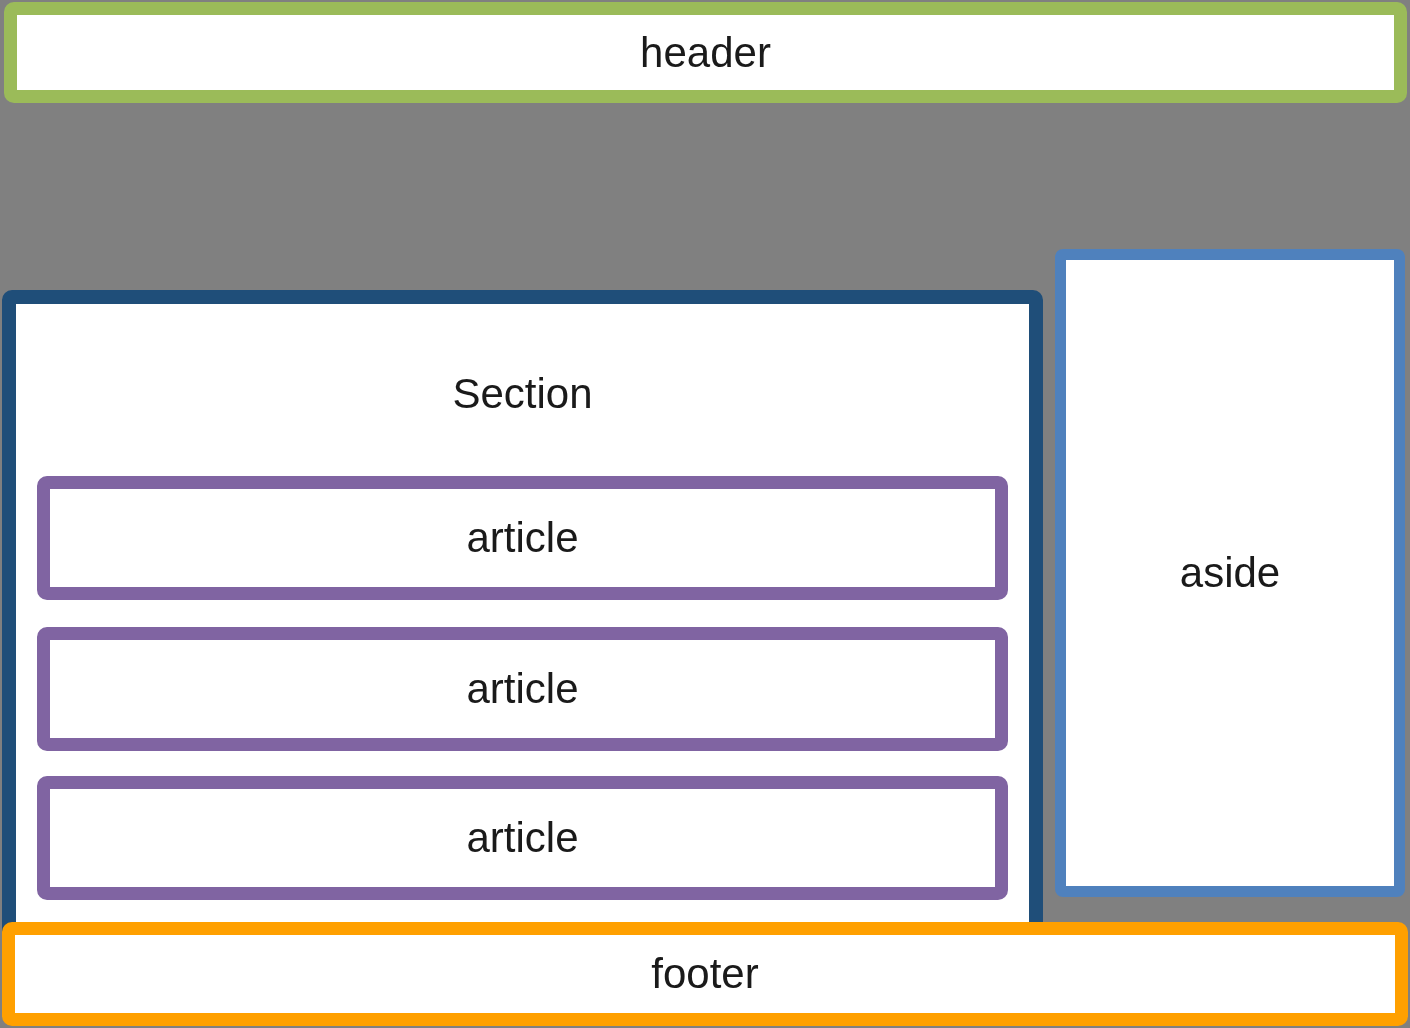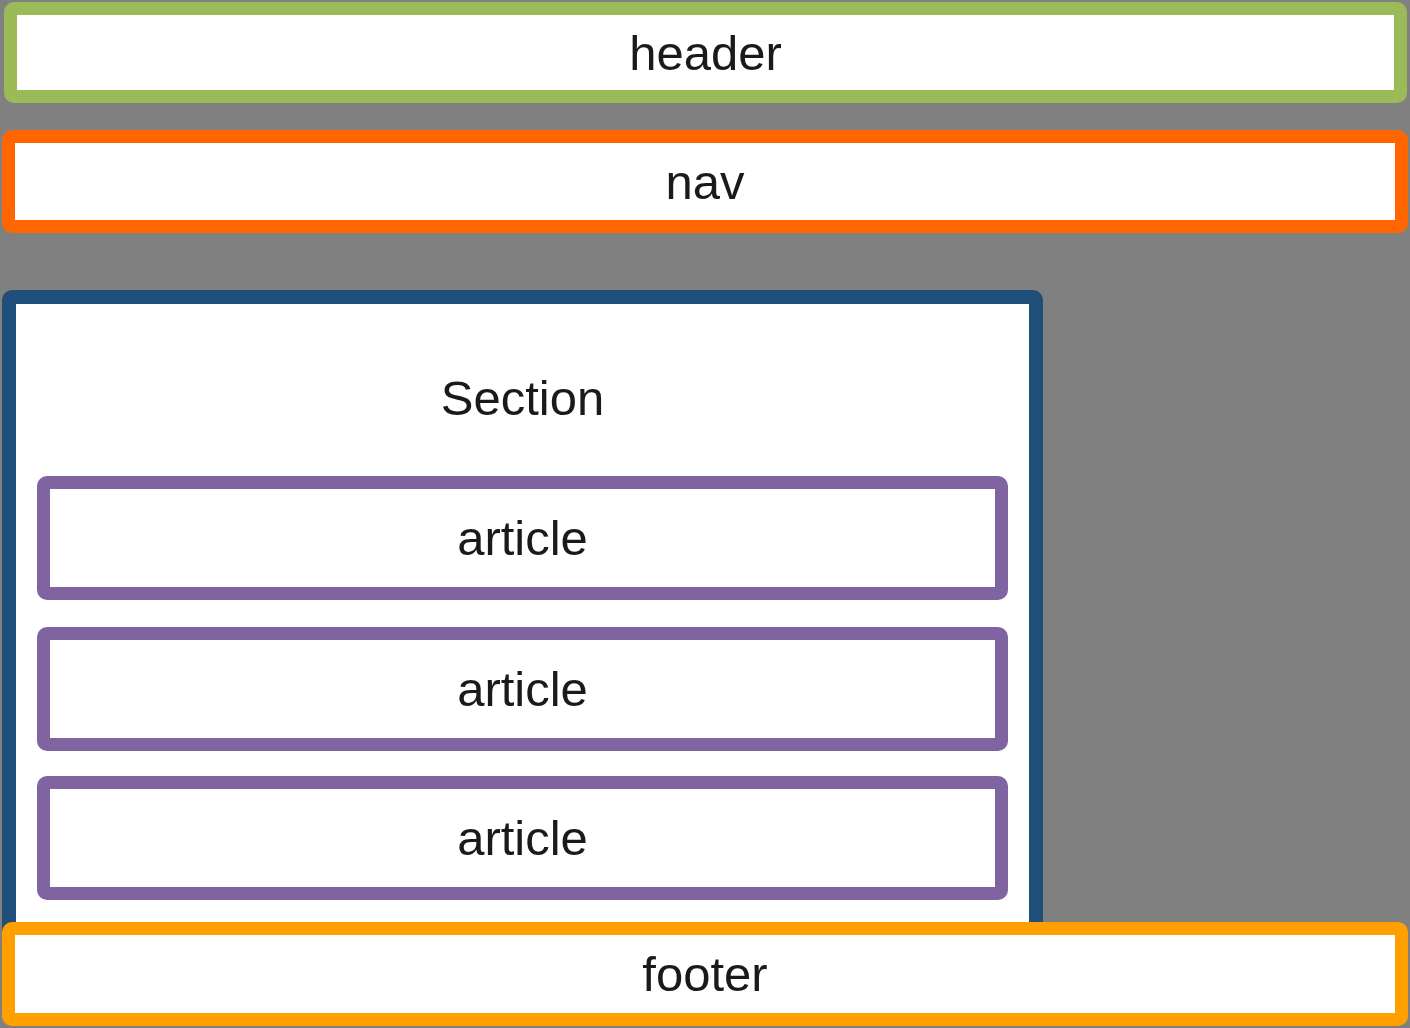--- a/index.html
+++ b/index.html
@@ -7,21 +7,21 @@
     padding: 0;
     background: #808080;
   }
   .canvas {
     position: relative;
     width: 1410px;
     height: 1028px;
     background: #808080;
     overflow: hidden;
     font-family: "Liberation Sans", sans-serif;
-    font-size: 49px;
+    font-size: 42px;
     color: #1a1a1a;
   }
   .box {
     position: absolute;
     background: #ffffff;
     box-sizing: border-box;
     display: flex;
     align-items: center;
     justify-content: center;
   }
@@ -79,38 +79,38 @@
 </style>
 </head>
 <body>
 
 <div class="canvas">
 
   <div class="box box-header">
     <span class="label">header</span>
   </div>
 
-  <div class="box box-nav">
-    <span class="label">nav</span>
-  </div>
 
   <div class="box box-section">
     <div class="section-label label">Section</div>
 
     <div class="box box-article article-1">
       <span class="label">article</span>
     </div>
 
     <div class="box box-article article-2">
       <span class="label">article</span>
     </div>
 
     <div class="box box-article article-3">
       <span class="label">article</span>
     </div>
   </div>
 
+  <div class="box box-aside">
+    <span class="label">aside</span>
+  </div>
 
   <div class="box box-footer">
     <span class="label">footer</span>
   </div>
 
 </div>
 
 </body></html>

